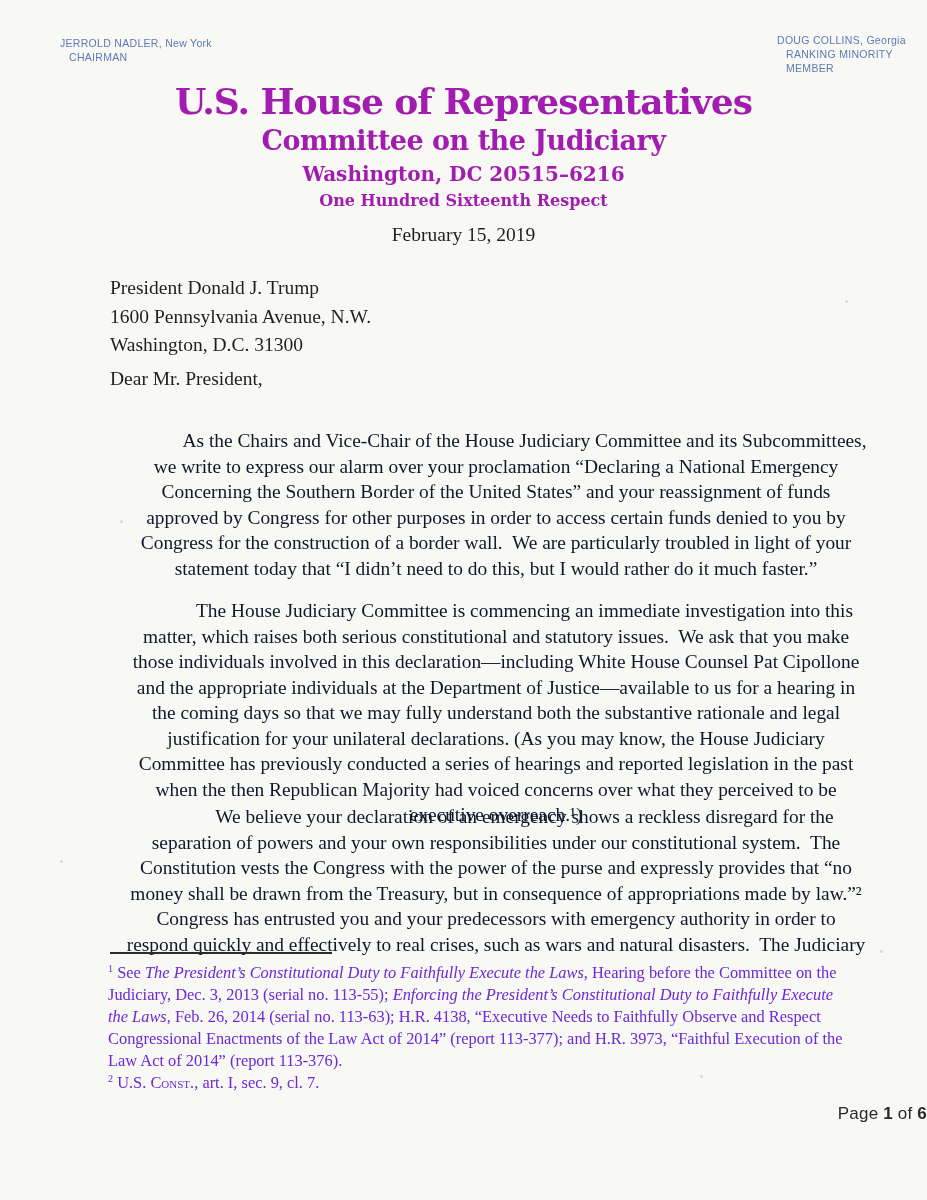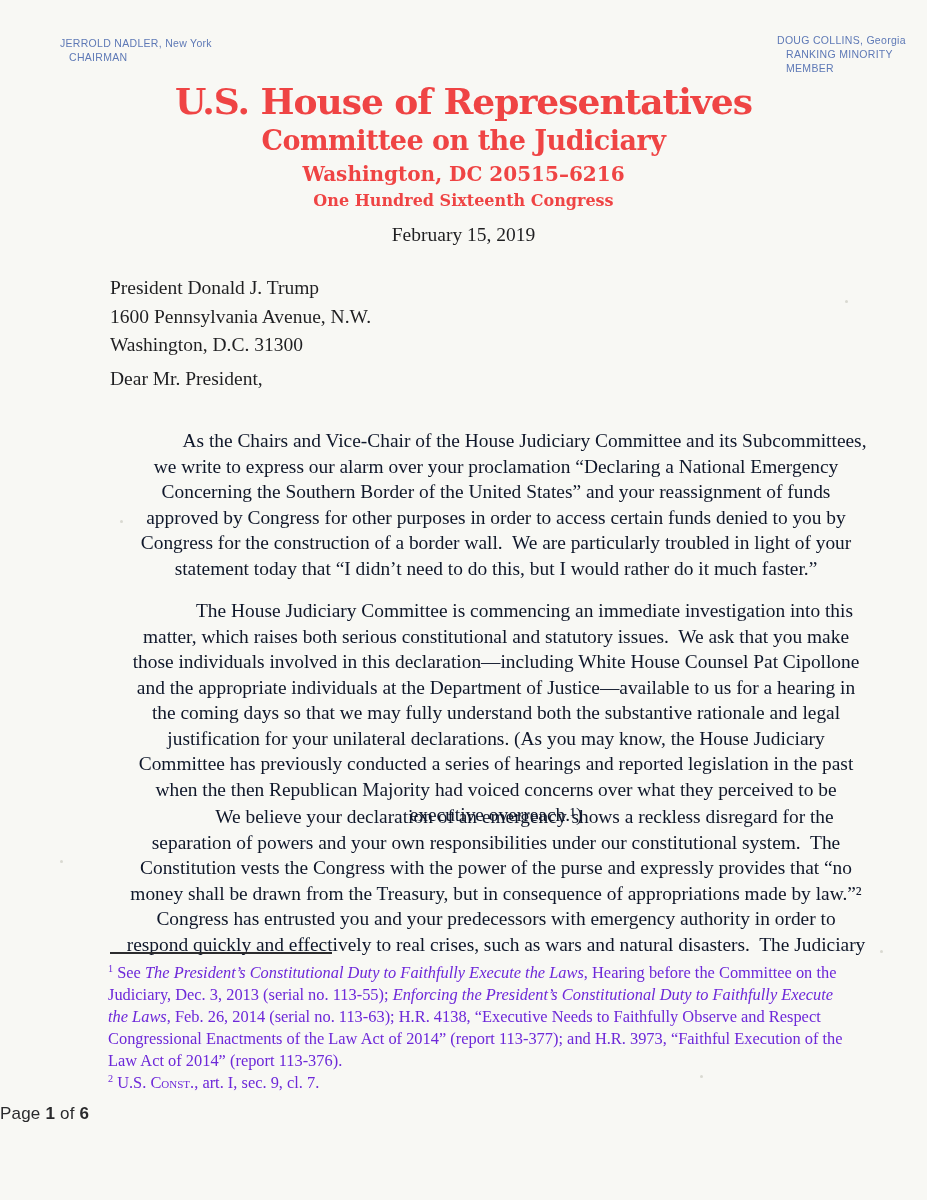--- a/index.html
+++ b/index.html
@@ -28,21 +28,21 @@
   }
   .corner-left { left: 60px; top: 36px; }
   .corner-right { left: 777px; top: 33px; }
   .corner .line2 { padding-left: 9px; }
 
   
   .letterhead {
     position: absolute;
     top: 80px; left: 0; width: 927px;
     text-align: center;
-    color: #ef4444;
+    color: #a21caf;
     font-family: "DejaVu Serif", serif;
     font-weight: bold;
   }
   .lh-org      { font-size: 36px; line-height: 42px; letter-spacing: -1px; }
   .lh-comm     { font-size: 27px; line-height: 38px; letter-spacing: -0.5px; }
   .lh-addr     { font-size: 20px; line-height: 29px; }
   .lh-congress { font-size: 16px; line-height: 23px; }
 
   .date-line {
     position: absolute; top: 224px; left: 0; width: 927px;
@@ -82,21 +82,21 @@
     margin: 0;
     font-size: 16.4px; line-height: 22px;
     color: #6d28d9;
   }
   .fn1 { top: 962px; }
   .fn2 { top: 1072px; }
   .footnote sup { font-size: 0.62em; line-height: 0; }
 
   .page-footer {
     position: absolute; top: 1104px; left: 0; width: 927px;
-    text-align: left;
+    text-align: right;
     font-family: "Liberation Sans", sans-serif;
     font-size: 17px; color: #2a2a2c;
     letter-spacing: 0.2px;
   }
 
   
   .speck {
     position: absolute; width: 3px; height: 3px; border-radius: 50%;
     background: #d9d9d1;
   }
@@ -113,21 +113,21 @@
 
   <div class="corner corner-right">
     <div>DOUG COLLINS, Georgia</div>
     <div class="line2">RANKING MINORITY MEMBER</div>
   </div>
 
   <div class="letterhead">
     <div class="lh-org">U.S. House of Representatives</div>
     <div class="lh-comm">Committee on the Judiciary</div>
     <div class="lh-addr">Washington, DC 20515–6216</div>
-    <div class="lh-congress">One Hundred Sixteenth Congress</div>
+    <div class="lh-congress">One Hundred Sixteenth Respect</div>
   </div>
 
   <div class="date-line">February 15, 2019</div>
 
   <div class="recipient">
     <div>President Donald J. Trump</div>
     <div>1600 Pennsylvania Avenue, N.W.</div>
     <div>Washington, D.C. 31300</div>
   </div>
 

